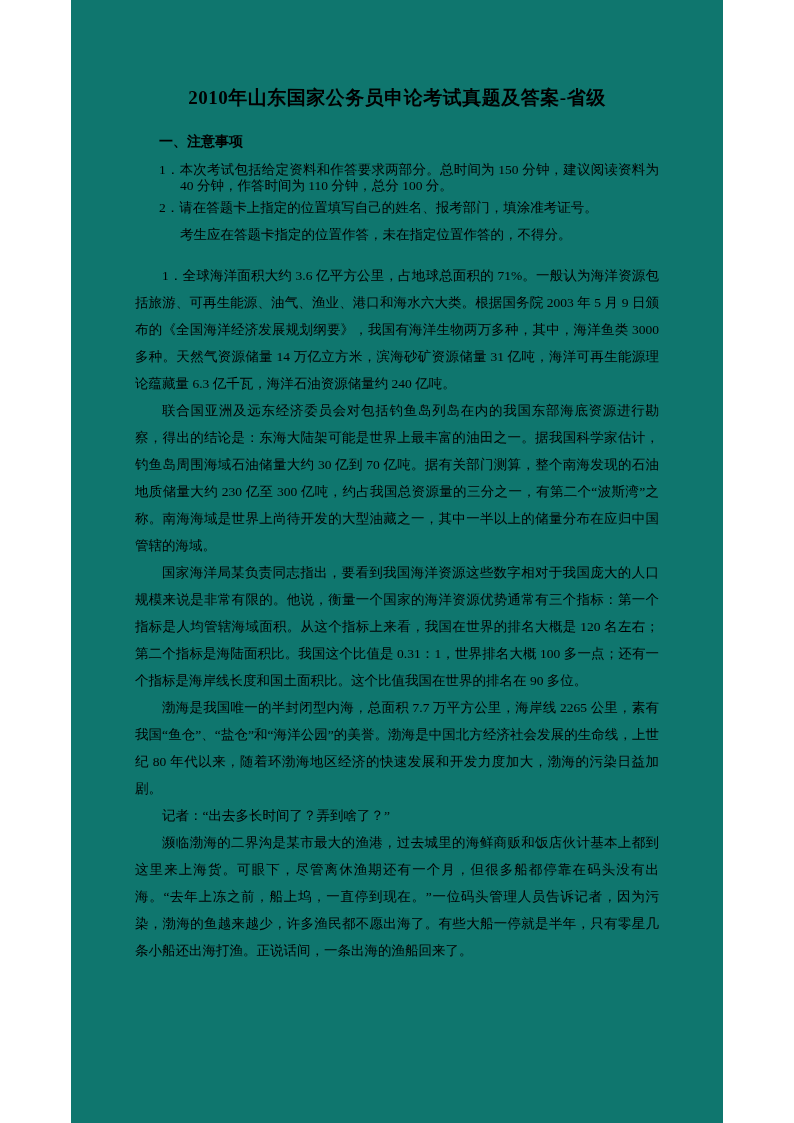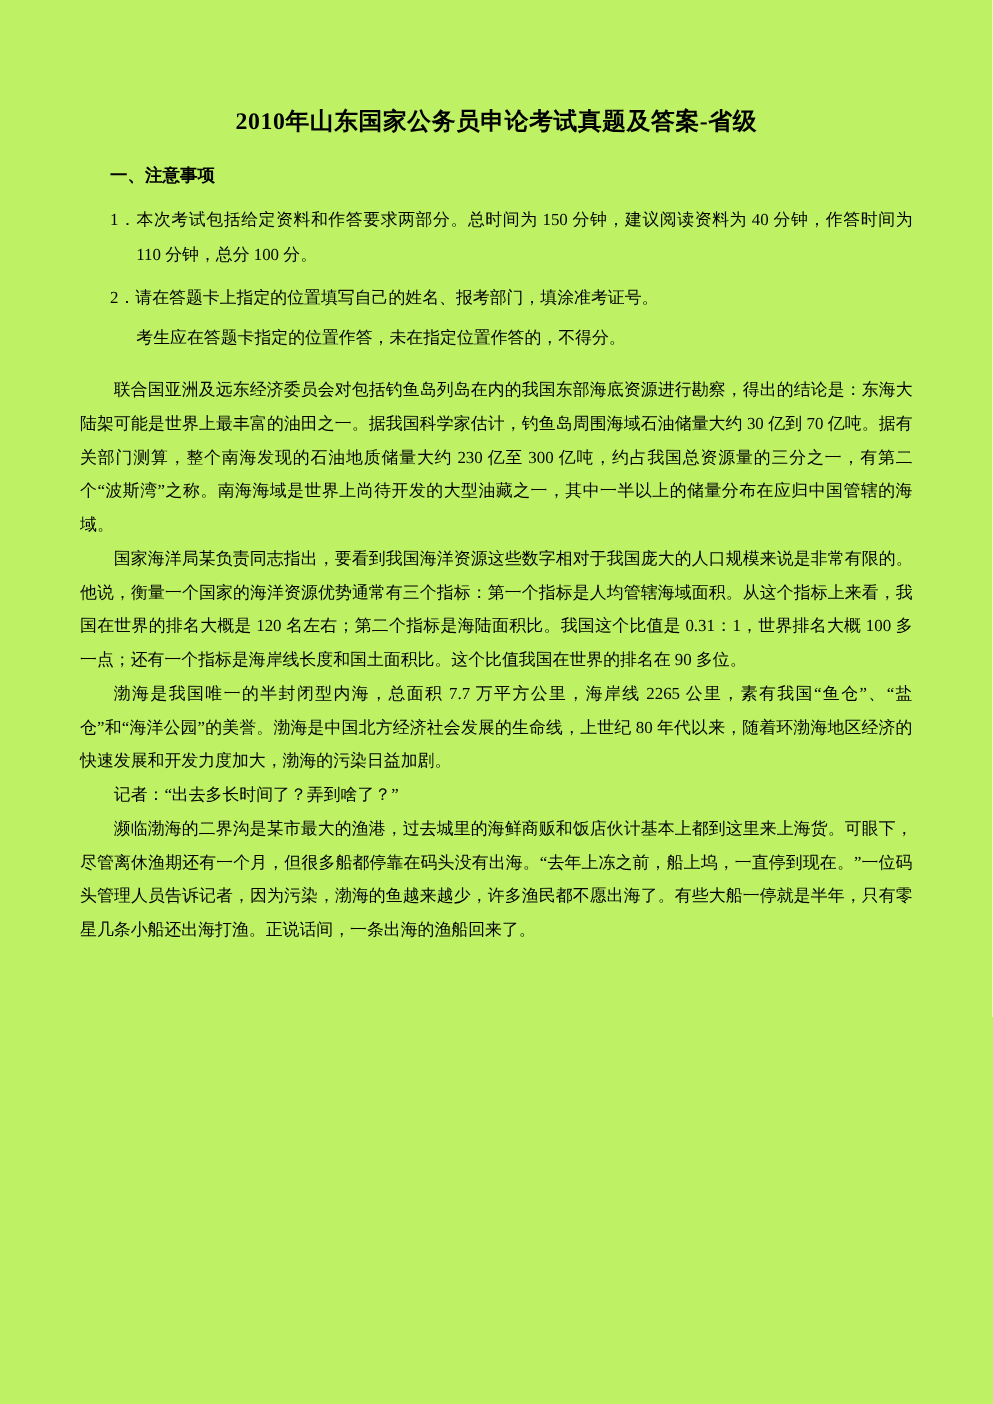--- a/index.html
+++ b/index.html
@@ -2,24 +2,24 @@
 <html><head>
 <meta charset="utf-8">
 <style>
   html, body {
     margin: 0;
     padding: 0;
     background: #ffffff;
   }
   .page {
     position: relative;
-    width: 794px;
+    width: 652px;
     height: 1123px;
     margin: 0 auto;
-    background: #bef264;
+    background: #0f766e;
     box-sizing: border-box;
     padding: 84px 64px 0 64px;
     color: #000000;
     font-family: "Liberation Serif", "DejaVu Serif", serif;
     overflow: hidden;
   }
   .doc-title {
     margin: 0 0 18px 0;
     text-align: center;
     font-size: 19px;
@@ -34,21 +34,21 @@
     line-height: 24px;
   }
   .notice-block {
     margin-left: 24px;
   }
   .notice-item {
     margin: 0 0 6px 0;
     padding-left: 21px;
     text-indent: -21px;
     font-size: 13.5px;
-    line-height: 28px;
+    line-height: 16px;
     text-align: justify;
   }
   .notice-note {
     margin: 0 0 6px 0;
     padding-left: 21px;
     text-indent: 0;
     font-size: 13.5px;
     line-height: 28px;
     text-align: justify;
     font-family: Liberation Mono, monospace;
@@ -77,20 +77,21 @@
     <p class="notice-item">1．本次考试包括给定资料和作答要求两部分。总时间为 150 分钟，建议阅读资料为 40 分钟，作答时间为 110 分钟，总分 100 分。</p>
 
     <p class="notice-item">2．请在答题卡上指定的位置填写自己的姓名、报考部门，填涂准考证号。</p>
 
     <p class="notice-note">考生应在答题卡指定的位置作答，未在指定位置作答的，不得分。</p>
 
   </div>
 
 
   <div class="materials-block">
+    <p class="material-para">1．全球海洋面积大约 3.6 亿平方公里，占地球总面积的 71%。一般认为海洋资源包括旅游、可再生能源、油气、渔业、港口和海水六大类。根据国务院 2003 年 5 月 9 日颁布的《全国海洋经济发展规划纲要》，我国有海洋生物两万多种，其中，海洋鱼类 3000 多种。天然气资源储量 14 万亿立方米，滨海砂矿资源储量 31 亿吨，海洋可再生能源理论蕴藏量 6.3 亿千瓦，海洋石油资源储量约 240 亿吨。</p>
 
     <p class="material-para">联合国亚洲及远东经济委员会对包括钓鱼岛列岛在内的我国东部海底资源进行勘察，得出的结论是：东海大陆架可能是世界上最丰富的油田之一。据我国科学家估计，钓鱼岛周围海域石油储量大约 30 亿到 70 亿吨。据有关部门测算，整个南海发现的石油地质储量大约 230 亿至 300 亿吨，约占我国总资源量的三分之一，有第二个“波斯湾”之称。南海海域是世界上尚待开发的大型油藏之一，其中一半以上的储量分布在应归中国管辖的海域。</p>
 
     <p class="material-para">国家海洋局某负责同志指出，要看到我国海洋资源这些数字相对于我国庞大的人口规模来说是非常有限的。他说，衡量一个国家的海洋资源优势通常有三个指标：第一个指标是人均管辖海域面积。从这个指标上来看，我国在世界的排名大概是 120 名左右；第二个指标是海陆面积比。我国这个比值是 0.31：1，世界排名大概 100 多一点；还有一个指标是海岸线长度和国土面积比。这个比值我国在世界的排名在 90 多位。</p>
 
     <p class="material-para">渤海是我国唯一的半封闭型内海，总面积 7.7 万平方公里，海岸线 2265 公里，素有我国“鱼仓”、“盐仓”和“海洋公园”的美誉。渤海是中国北方经济社会发展的生命线，上世纪 80 年代以来，随着环渤海地区经济的快速发展和开发力度加大，渤海的污染日益加剧。</p>
 
     <p class="material-para">记者：“出去多长时间了？弄到啥了？”</p>
 
     <p class="material-para">濒临渤海的二界沟是某市最大的渔港，过去城里的海鲜商贩和饭店伙计基本上都到这里来上海货。可眼下，尽管离休渔期还有一个月，但很多船都停靠在码头没有出海。“去年上冻之前，船上坞，一直停到现在。”一位码头管理人员告诉记者，因为污染，渤海的鱼越来越少，许多渔民都不愿出海了。有些大船一停就是半年，只有零星几条小船还出海打渔。正说话间，一条出海的渔船回来了。</p>

